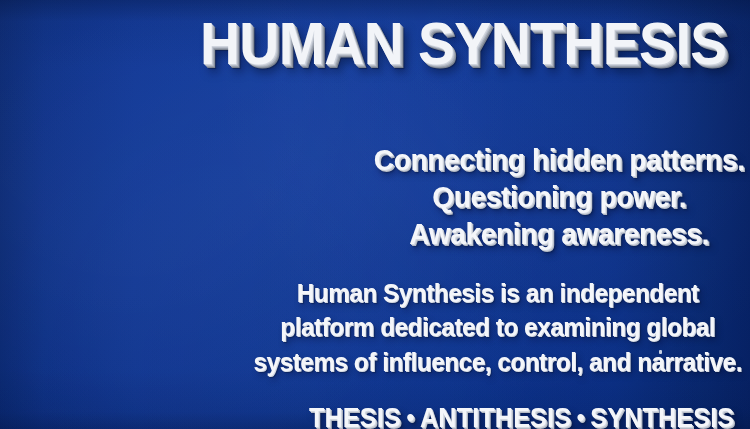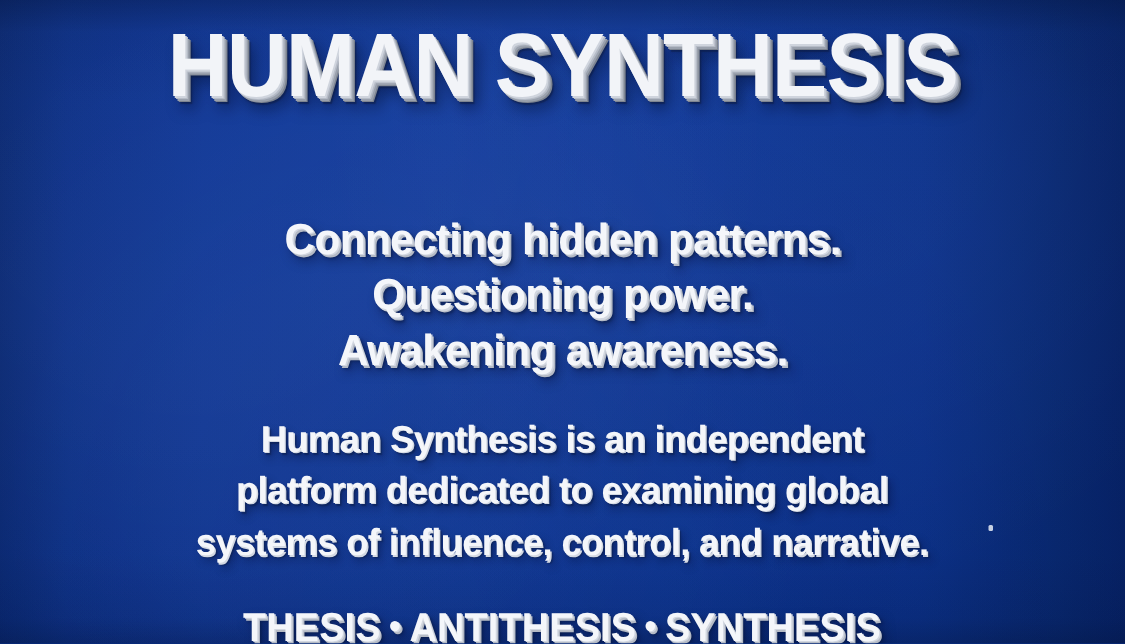--- a/index.html
+++ b/index.html
@@ -63,21 +63,21 @@
       rgba(2,16,52,0.10) 96%,
       rgba(2,16,52,0.30) 100%);
   }
 
   .stage {
     position: relative;
     z-index: 3;
     height: 100%;
     display: flex;
     flex-direction: column;
-    align-items: center;
+    align-items: flex-end;
     text-align: center;
   }
 
   
   .extrude {
     color: #f2f4f8;
     text-shadow:
       1px 1px 0 #cfd4dd,
       2px 2px 0 #b6bcc7,
       3px 3px 0 #9aa1ad,

